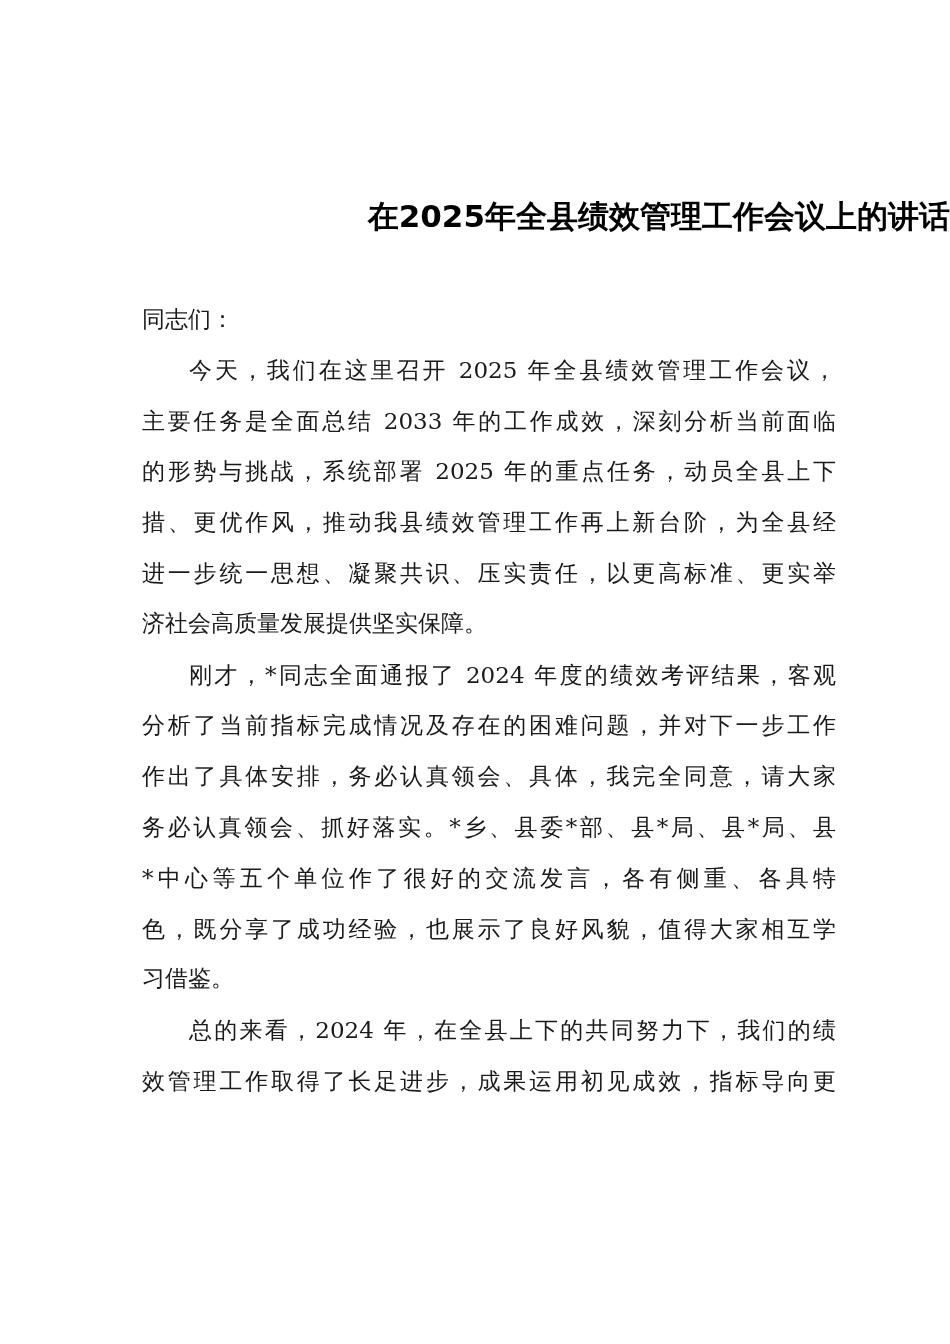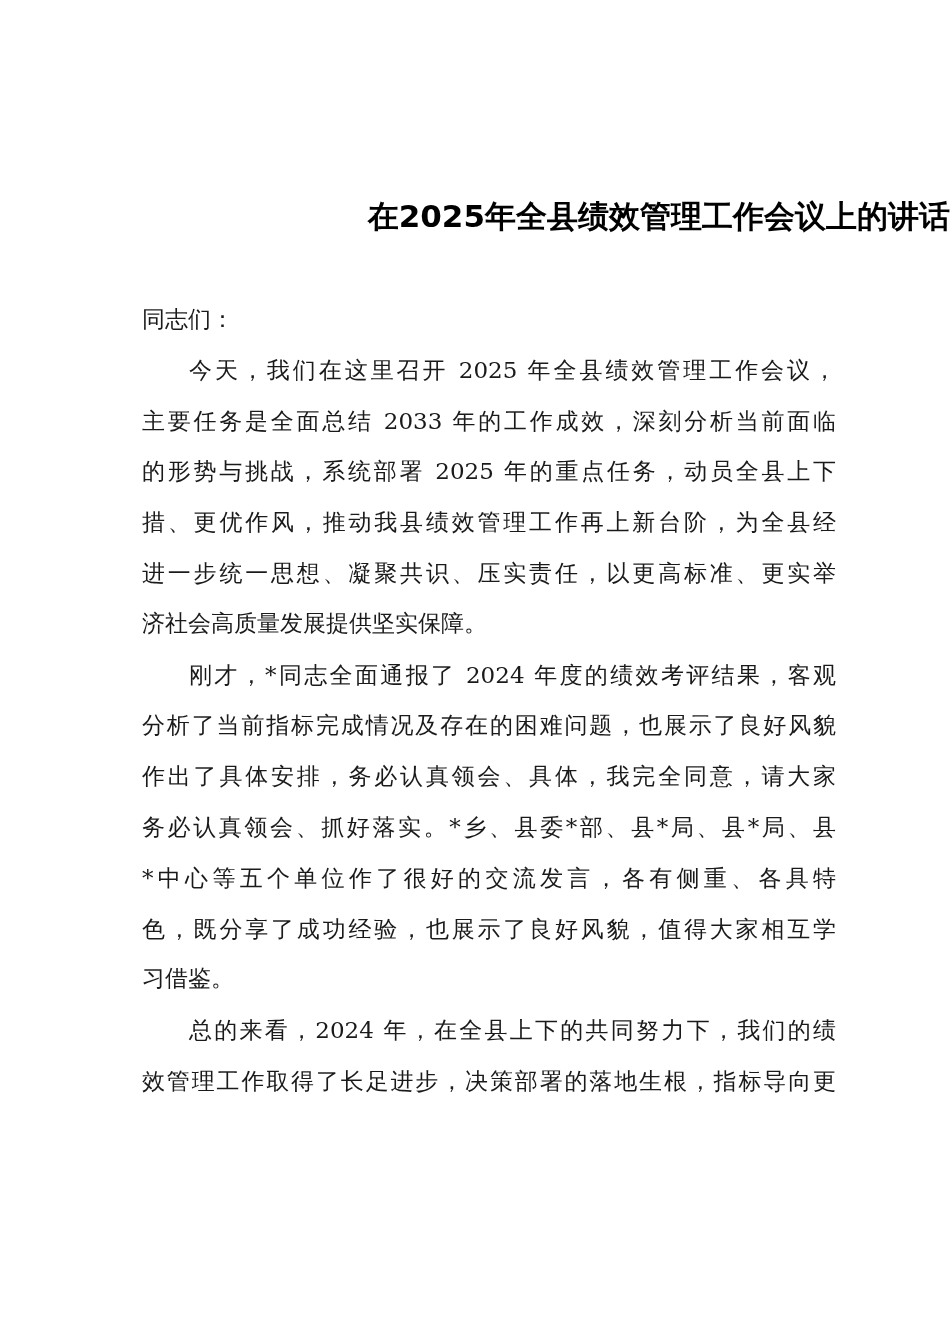--- a/index.html
+++ b/index.html
@@ -72,23 +72,23 @@
     <div class="line salutation">同志们：</div>
 
     <div class="line indent">今天，我们在这里召开 2025 年全县绩效管理工作会议，</div>
     <div class="line">主要任务是全面总结 2033 年的工作成效，深刻分析当前面临</div>
     <div class="line">的形势与挑战，系统部署 2025 年的重点任务，动员全县上下</div>
     <div class="line">措、更优作风，推动我县绩效管理工作再上新台阶，为全县经</div>
     <div class="line">进一步统一思想、凝聚共识、压实责任，以更高标准、更实举</div>
     <div class="line last">济社会高质量发展提供坚实保障。</div>
 
     <div class="line indent">刚才，*同志全面通报了 2024 年度的绩效考评结果，客观</div>
-    <div class="line">分析了当前指标完成情况及存在的困难问题，也展示了良好风貌</div>
+    <div class="line">分析了当前指标完成情况及存在的困难问题，并对下一步工作</div>
     <div class="line">作出了具体安排，务必认真领会、具体，我完全同意，请大家</div>
     <div class="line">务必认真领会、抓好落实。*乡、县委*部、县*局、县*局、县</div>
     <div class="line">*中心等五个单位作了很好的交流发言，各有侧重、各具特</div>
     <div class="line">色，既分享了成功经验，也展示了良好风貌，值得大家相互学</div>
     <div class="line last">习借鉴。</div>
 
     <div class="line indent">总的来看，2024 年，在全县上下的共同努力下，我们的绩</div>
-    <div class="line">效管理工作取得了长足进步，决策部署的落地生根，指标导向更</div>
+    <div class="line">效管理工作取得了长足进步，成果运用初见成效，指标导向更</div>
   </div>
 </div>
 
 </body></html>

